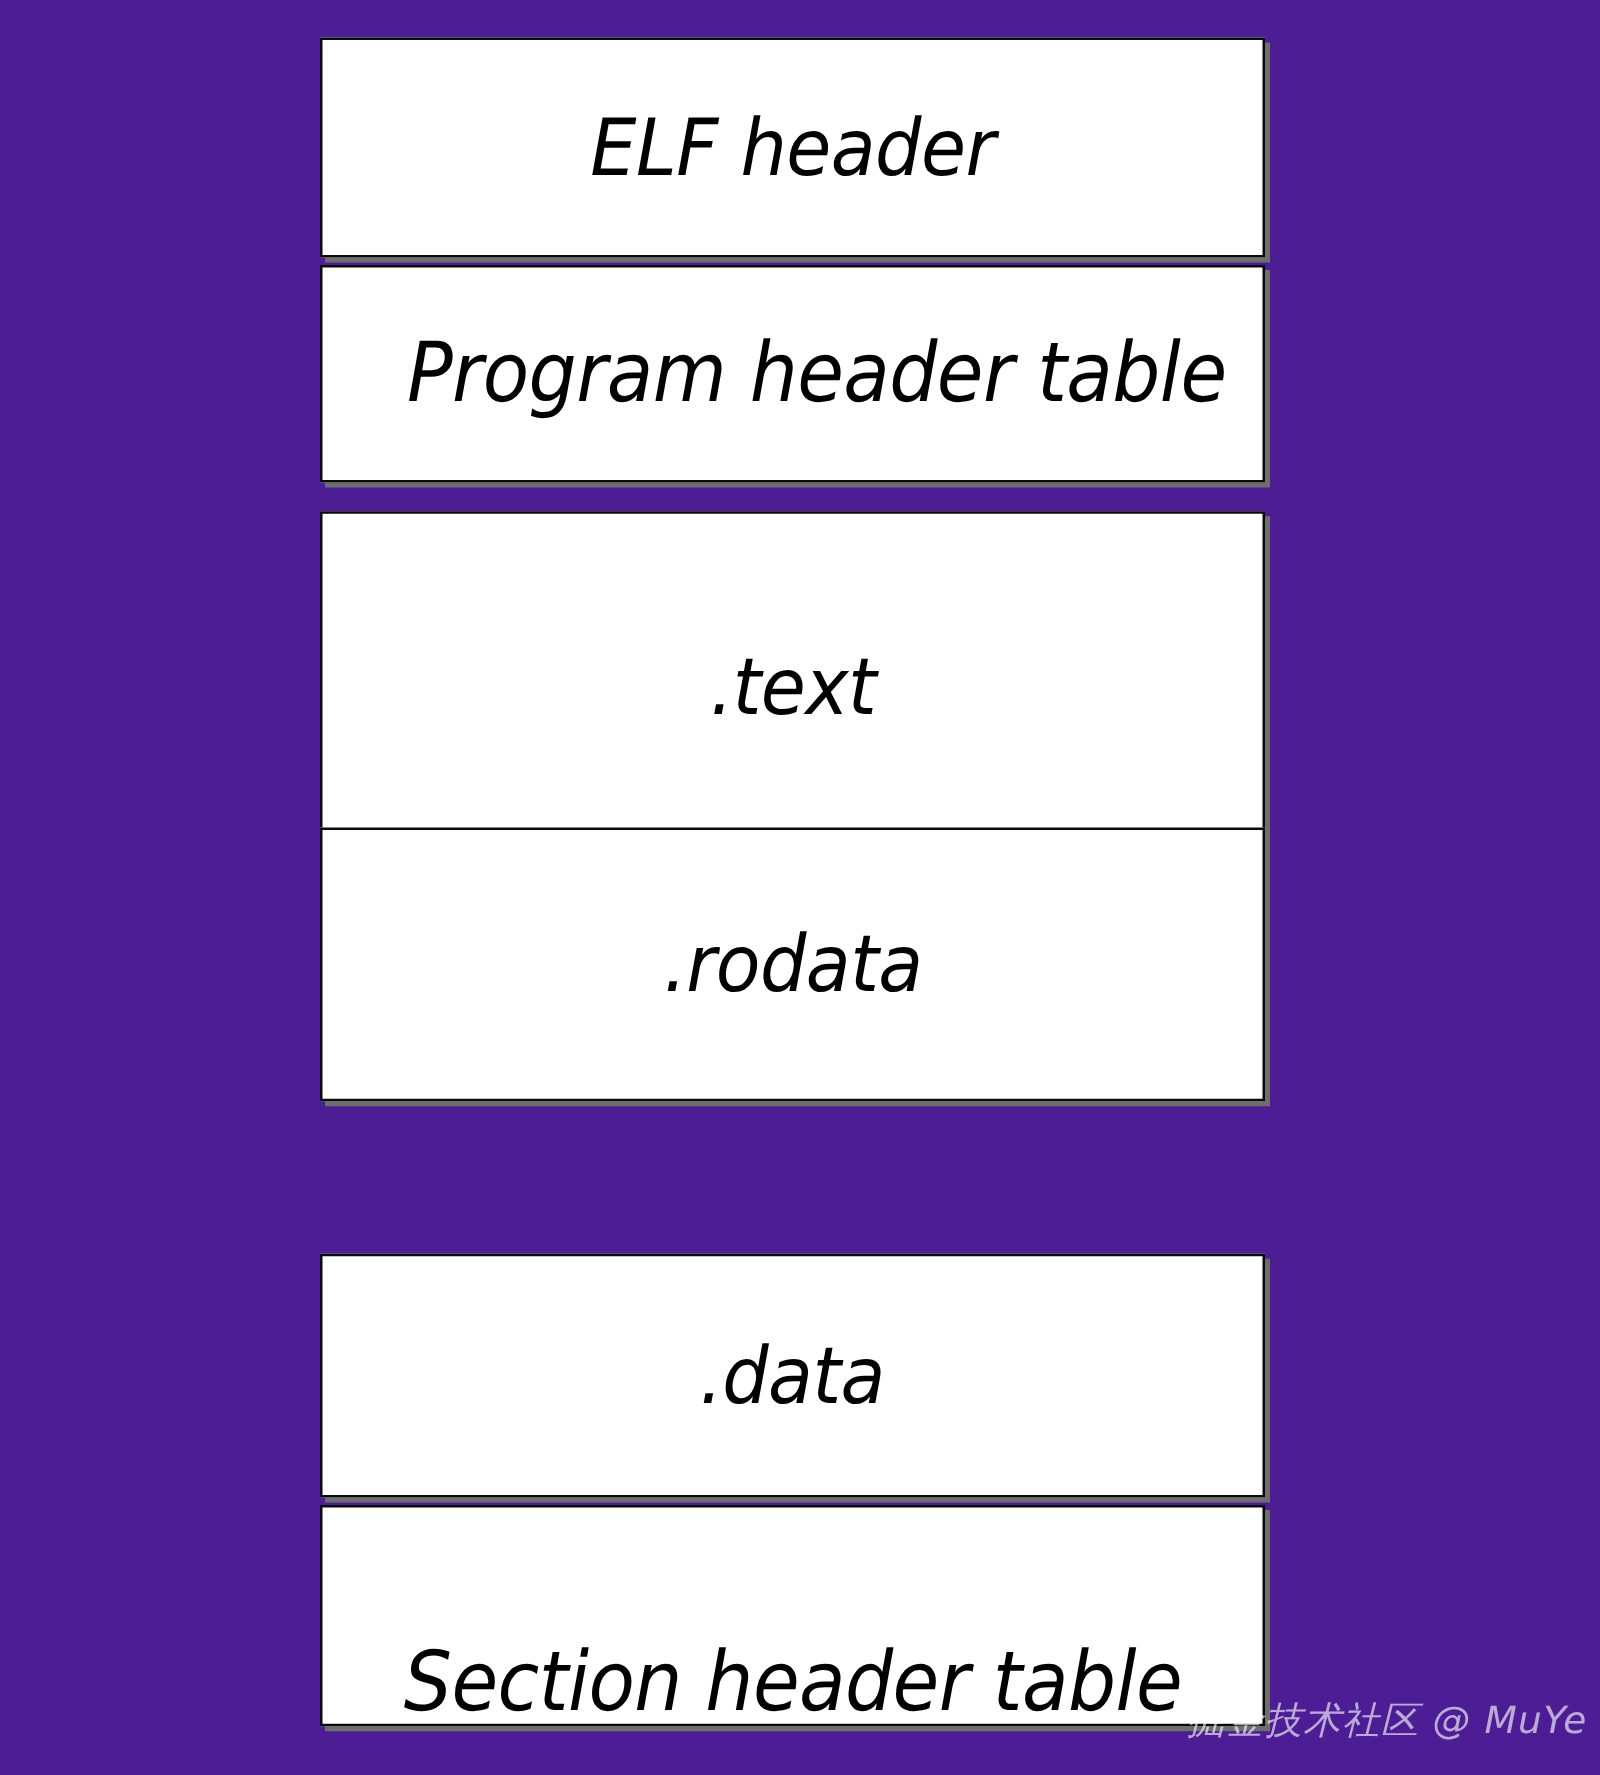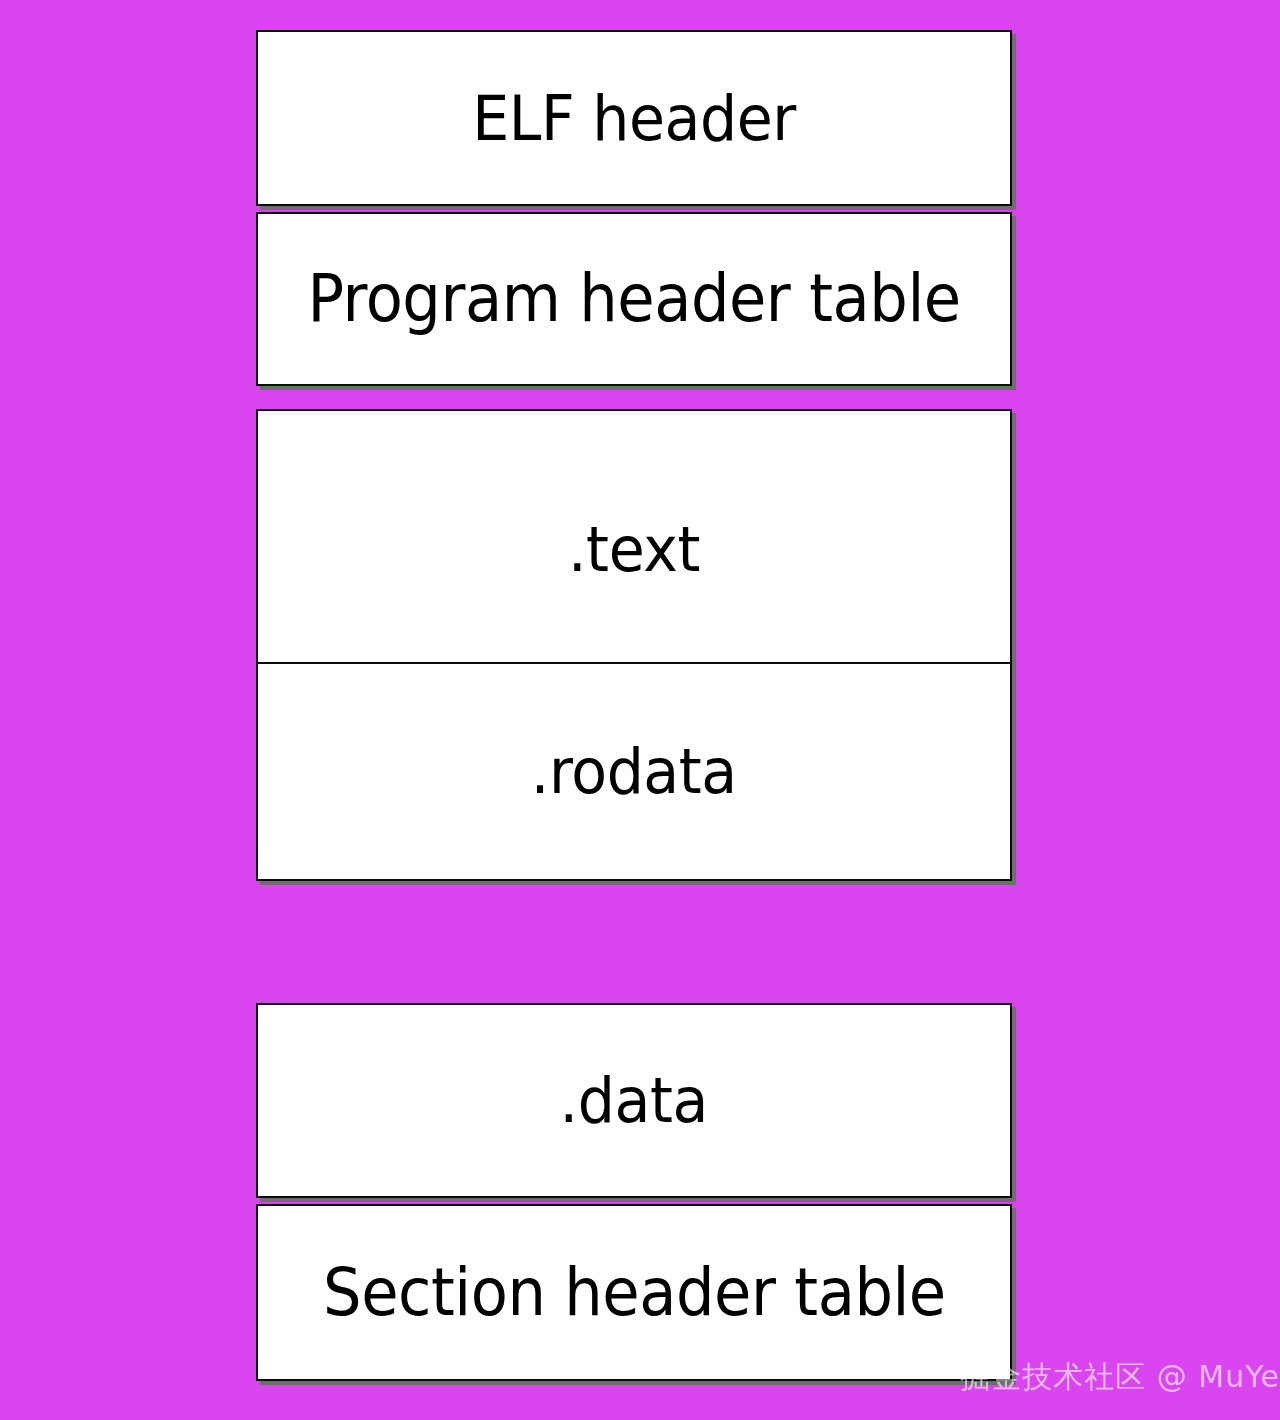--- a/index.html
+++ b/index.html
@@ -11,21 +11,22 @@
     width: 1280px;
     height: 1420px;
     overflow: hidden;
     font-family: "DejaVu Sans", "Liberation Sans", sans-serif;
   }
 
   #canvas {
     position: relative;
     width: 1280px;
     height: 1420px;
-    background: #d946ef;
+    background: #4c1d95;
+    font-style: italic;
   }
 
   
   .elf-stack {
     position: absolute;
     left: 256px;
     top: 30px;
     width: 756px;
   }
 
@@ -55,30 +56,30 @@
     transform-origin: center center;
   }
 
   .elf-label.wide {
     font-size: 66px;
     transform: scaleX(0.92);
   }
 
   
   #box-elf-header        { top: 0px;    width: 756px; height: 176px; }
-  #box-program-header    { top: 182px;  width: 756px; height: 174px; }
+  #box-program-header    { top: 182px;  width: 756px; height: 174px; justify-content: flex-end; }
   #box-text              { top: 379px;  width: 756px; height: 280px; }
   #box-rodata            { top: 632px;  width: 756px; height: 219px; }
   #box-data              { top: 973px;  width: 756px; height: 195px; text-align: center; }
-  #box-section-header    { top: 1174px; width: 756px; height: 177px; }
+  #box-section-header    { top: 1174px; width: 756px; height: 177px; align-items: flex-end; }
 
   
   #watermark {
     position: absolute;
-    right: 0;
+    right: 10px;
     bottom: 28px;
     color: rgba(255,255,255,0.62);
     font-family: "DejaVu Sans", "Liberation Sans", sans-serif;
     font-size: 30px;
     line-height: 1;
     letter-spacing: 1px;
     white-space: nowrap;
     text-shadow: 0 1px 0 rgba(0,0,0,0.55);
     mix-blend-mode: screen;
     user-select: none;

